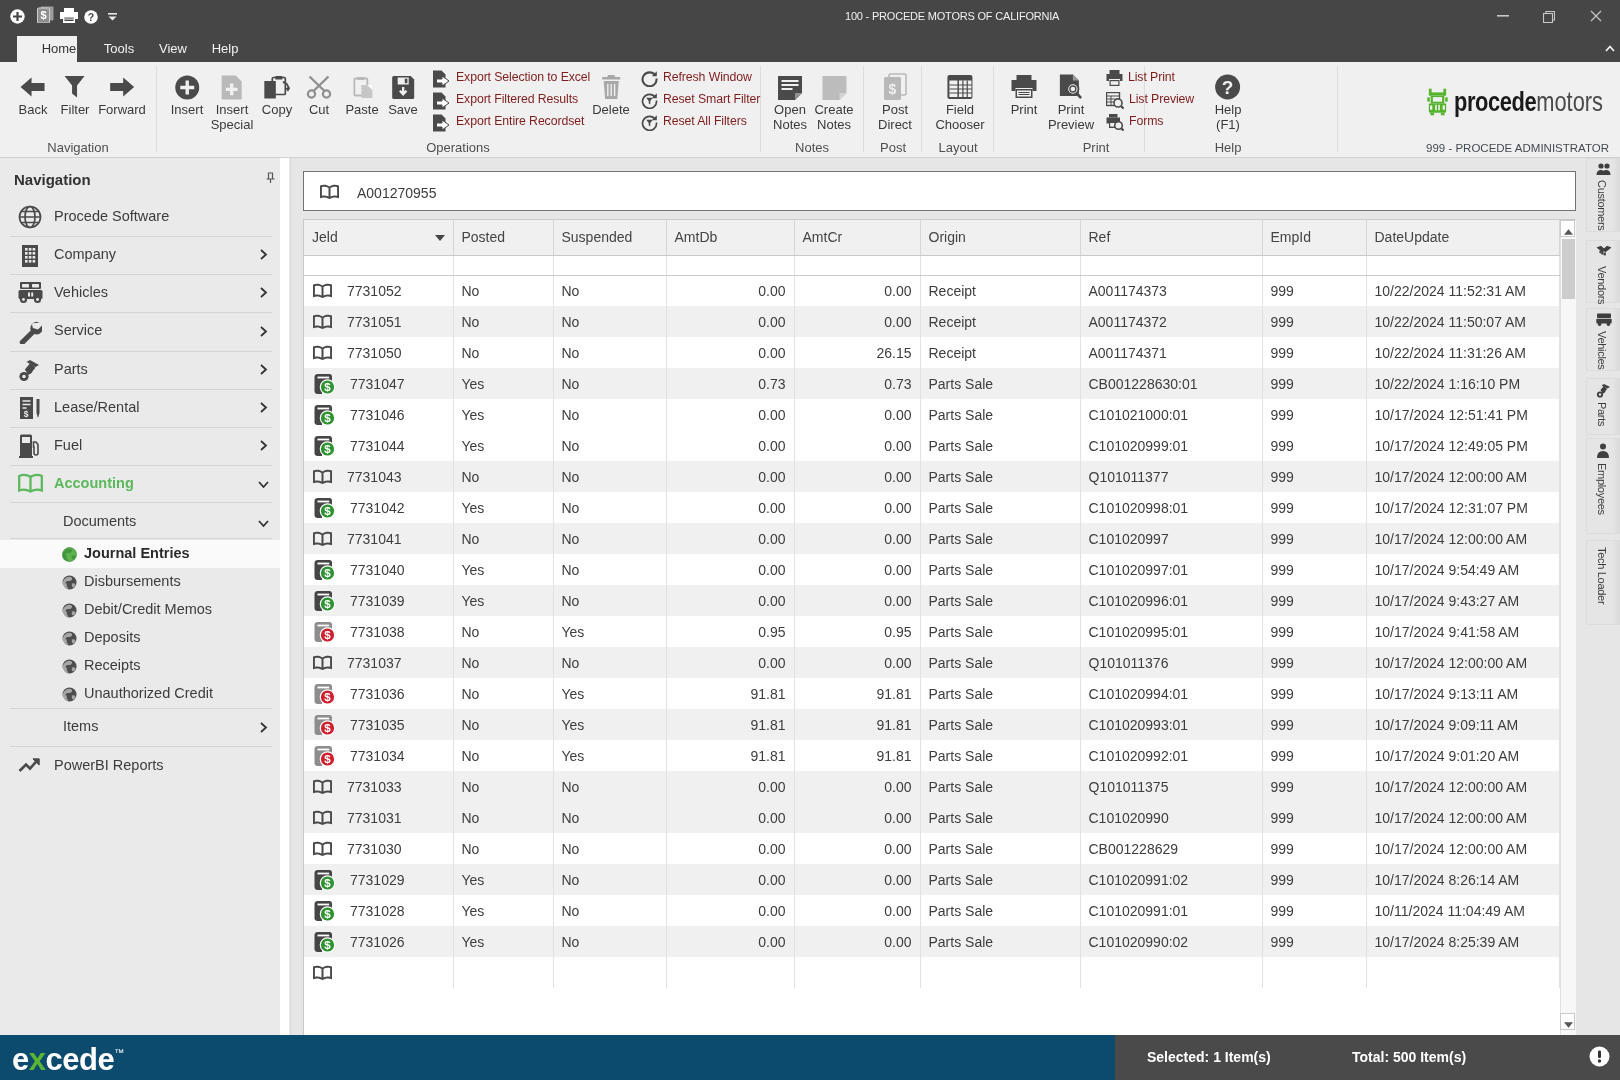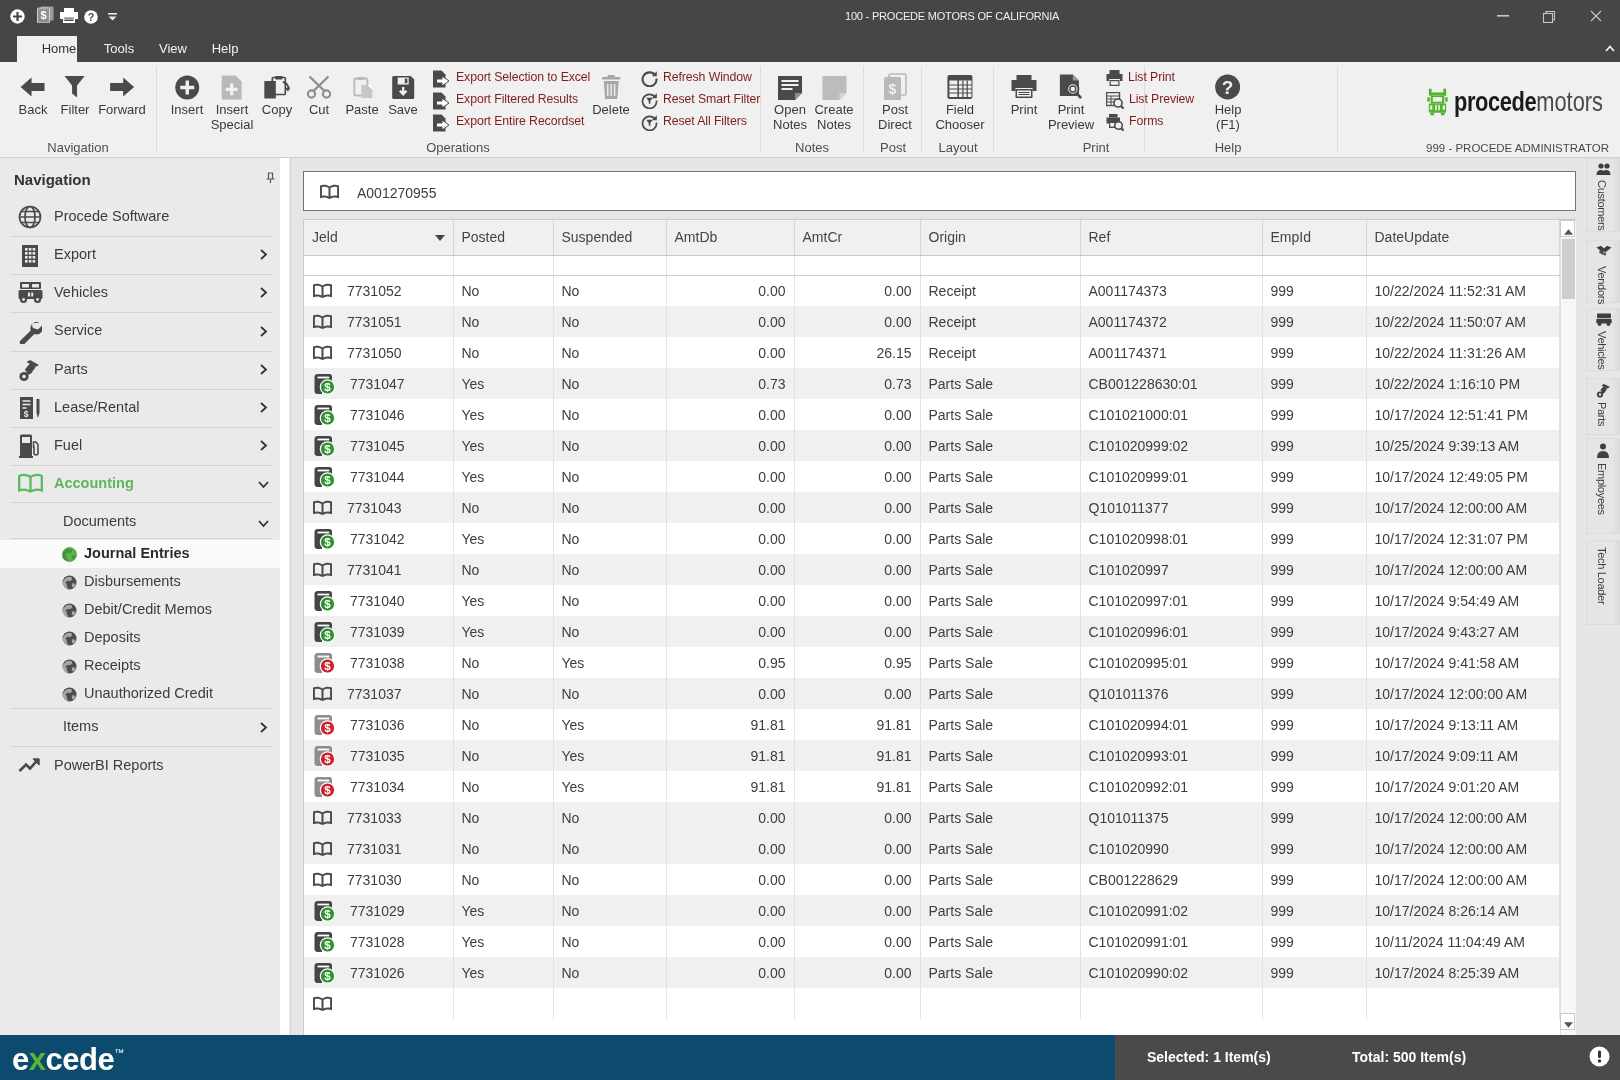--- a/index.html
+++ b/index.html
@@ -349,21 +349,21 @@
           <rect x="10.8" y="9" width="2.6" height="2.6"></rect>
           <rect x="14.6" y="9" width="2.6" height="2.6"></rect>
           <rect x="7" y="13" width="2.6" height="2.6"></rect>
           <rect x="10.8" y="13" width="2.6" height="2.6"></rect>
           <rect x="14.6" y="13" width="2.6" height="2.6"></rect>
           <rect x="7" y="17" width="2.6" height="2.6"></rect>
           <rect x="10.8" y="17" width="2.6" height="2.6"></rect>
           <rect x="14.6" y="17" width="2.6" height="2.6"></rect>
         </g>
       </svg>
-    <div class="nitxt" style="top:10px">Export</div>
+    <div class="nitxt" style="top:10px">Company</div>
     <svg class="chev" style="top:13px" viewBox="0 0 11 11" fill="none" stroke="#333" stroke-width="1.8">
         <path d="M3 1l5 4.5L3 10"></path>
       </svg>
   </div>
   <div class="nsep" style="top:116px"></div>
   <div class="navitem" style="top:116px;height:38px">
     <svg class="nico" style="top:8px" width="25" height="22" viewBox="0 0 25 22" fill="#4a4a4a">
         <rect x="2" y="0" width="21" height="7" rx="1"></rect>
         <rect x="0.5" y="8" width="24" height="9" rx="1.5"></rect>
         <rect x="4" y="2" width="7" height="3.4" fill="#eaeaea" rx=".6"></rect>
@@ -621,35 +621,20 @@
           </td>
           <td>Yes</td>
           <td>No</td>
           <td class="num">0.00</td>
           <td class="num">0.00</td>
           <td>Parts Sale</td>
           <td>C101021000:01</td>
           <td>999</td>
           <td>10/17/2024 12:51:41 PM</td>
         </tr>
-<tr class="r alt">
-          <td class="jeld">
-            <div class="jcell"><svg width="24" height="22" viewBox="0 0 24 22">
-                <use href="#bpost"></use>
-              </svg>7731045</div>
-          </td>
-          <td>Yes</td>
-          <td>No</td>
-          <td class="num">0.00</td>
-          <td class="num">0.00</td>
-          <td>Parts Sale</td>
-          <td>C101020999:02</td>
-          <td>999</td>
-          <td>10/25/2024 9:39:13 AM</td>
-        </tr>
 <tr class="r">
           <td class="jeld">
             <div class="jcell"><svg width="24" height="22" viewBox="0 0 24 22">
                 <use href="#bpost"></use>
               </svg>7731044</div>
           </td>
           <td>Yes</td>
           <td>No</td>
           <td class="num">0.00</td>
           <td class="num">0.00</td>

